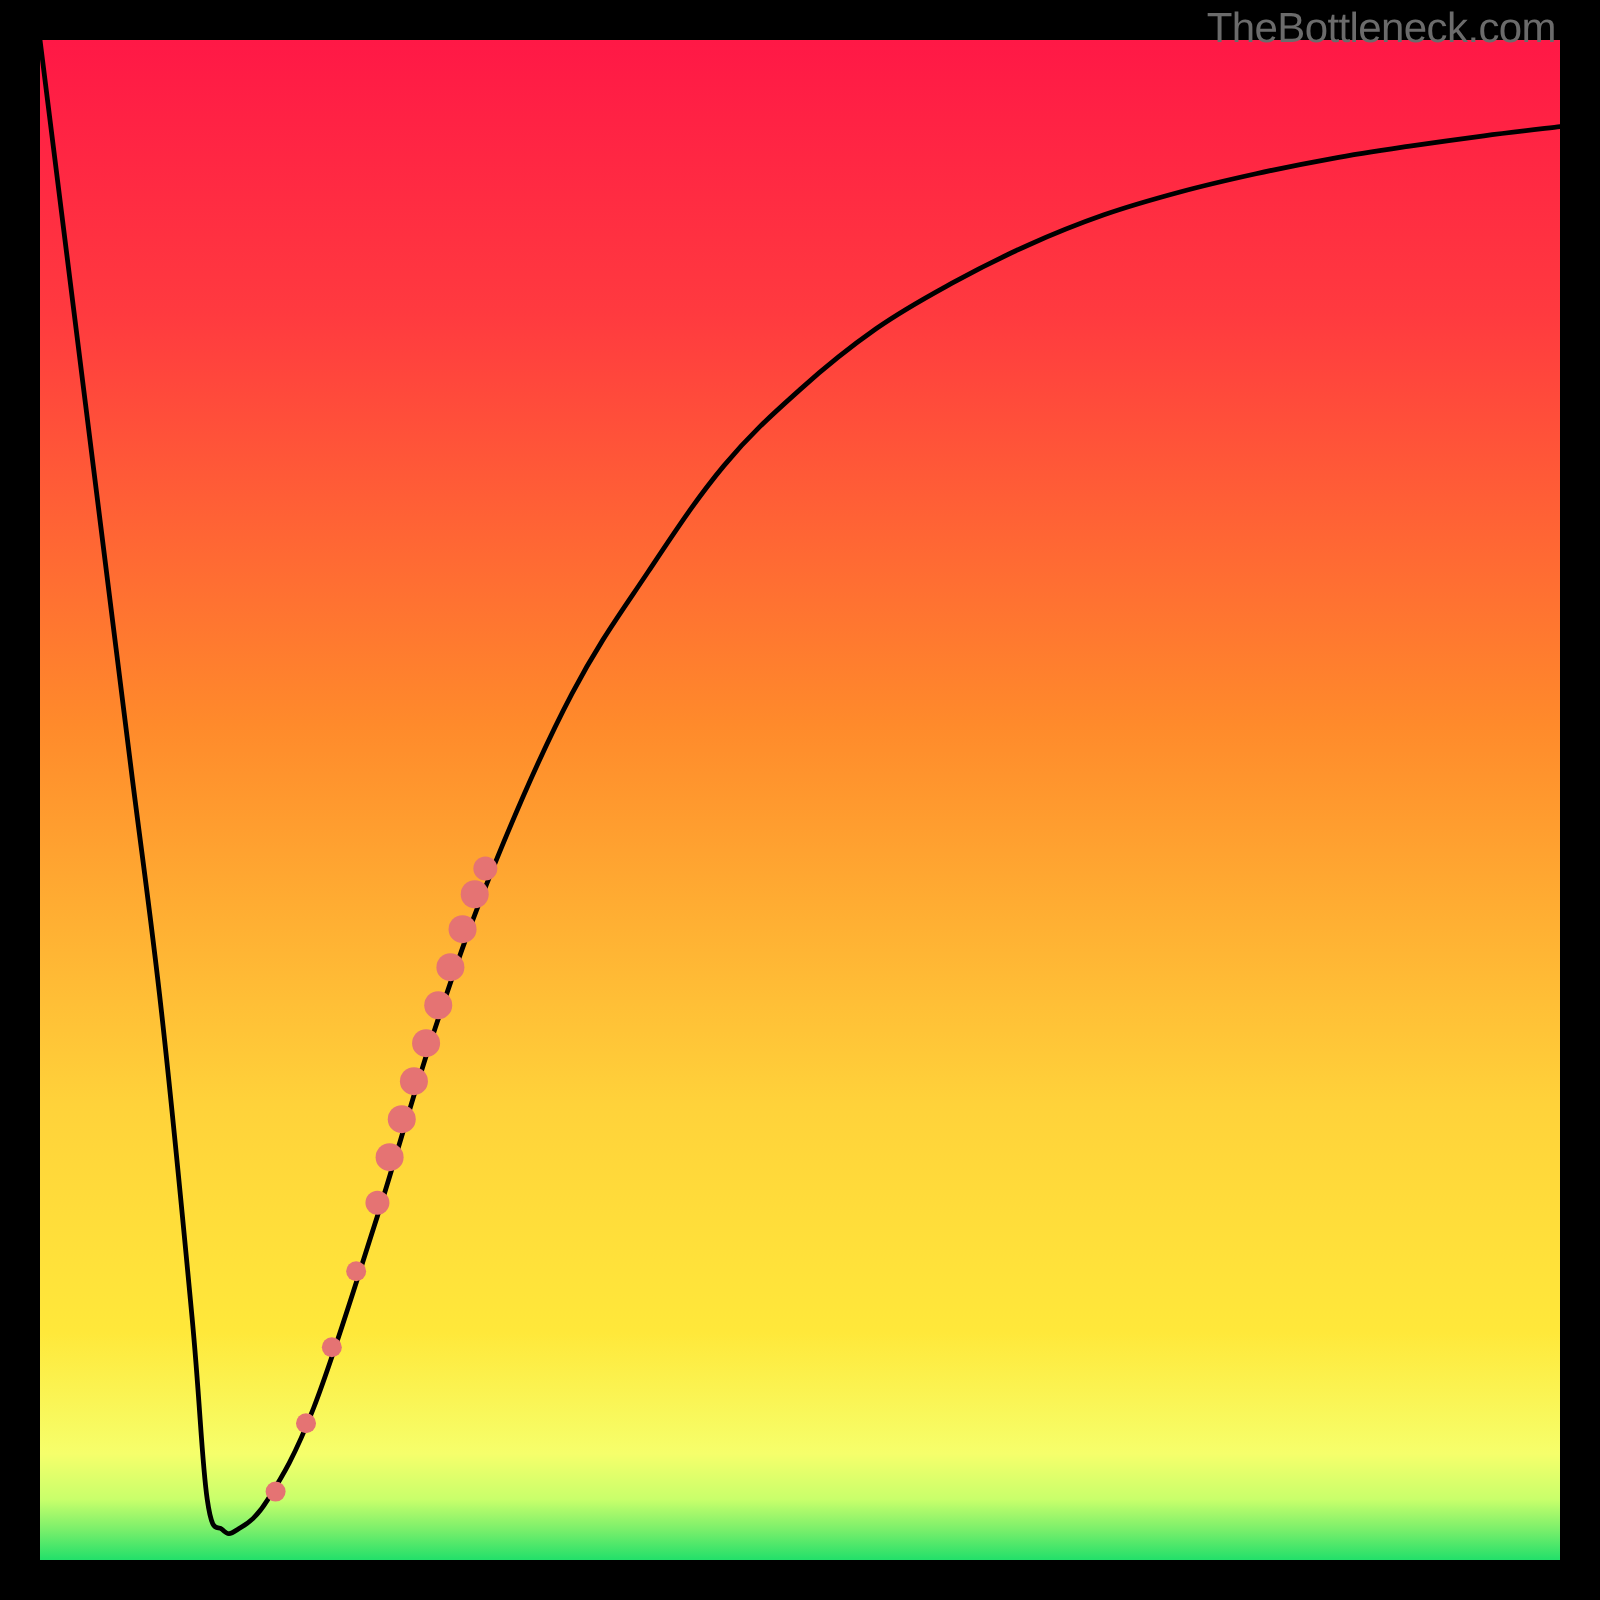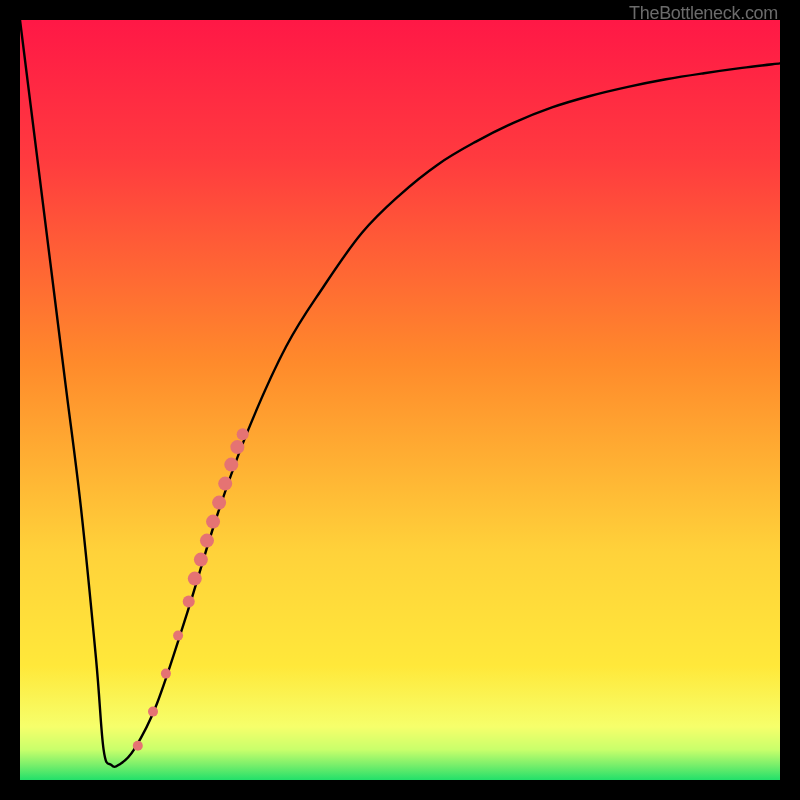--- a/index.html
+++ b/index.html
@@ -23,21 +23,21 @@
     top: 20px;
     width: 760px;
     height: 760px;
     overflow: hidden;
   }
   .watermark {
     position: absolute;
     top: 3px;
     right: 22px;
     color: #6b6b6b;
-    font-size: 18px;
+    font-size: 21px;
     font-weight: 500;
     letter-spacing: -0.3px;
   }
   svg { display: block; }
 </style>
 </head>
 <body>
 
 <div class="frame">
   <div class="plot">

